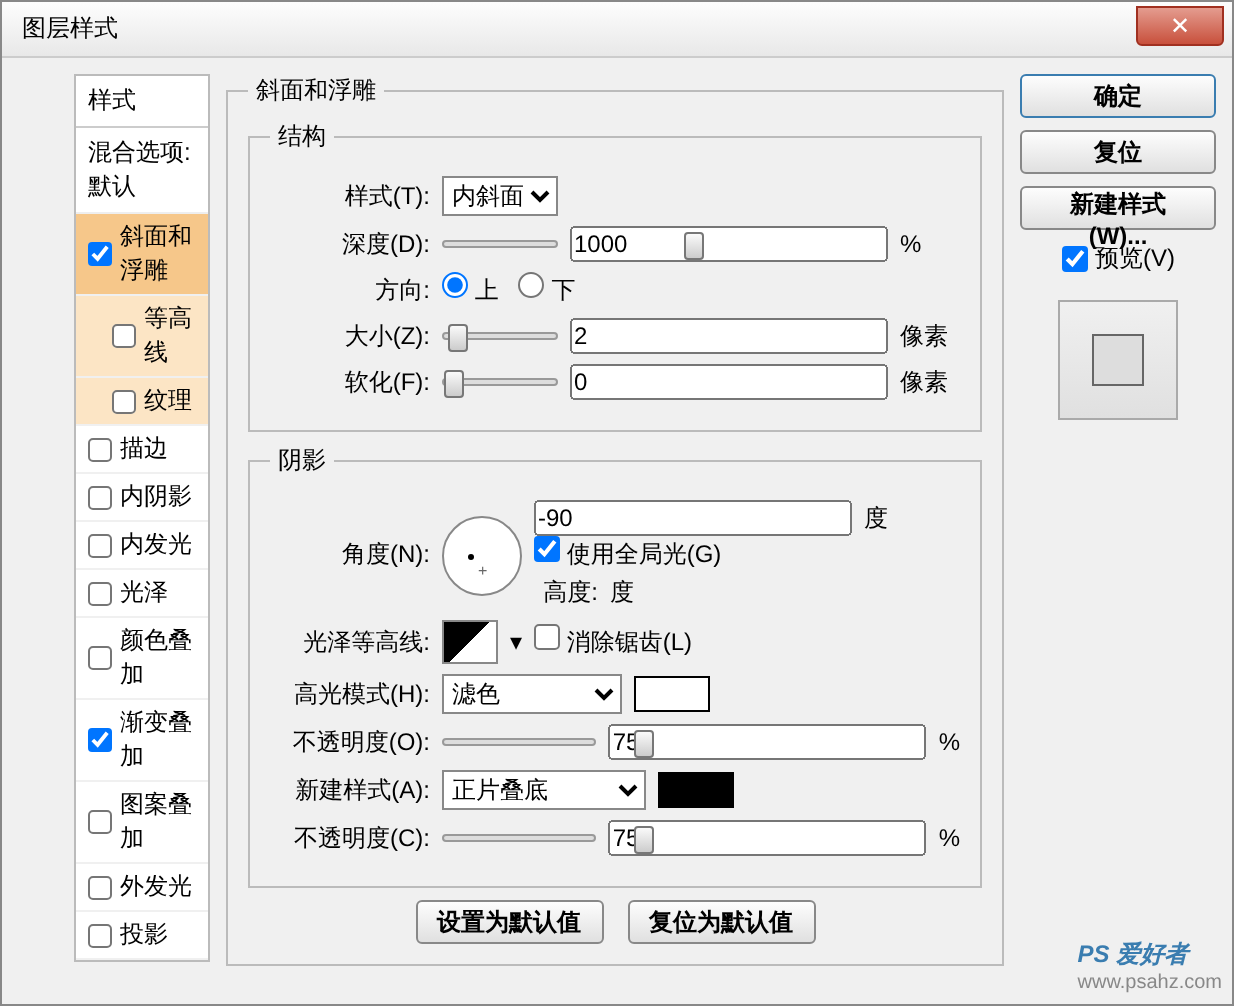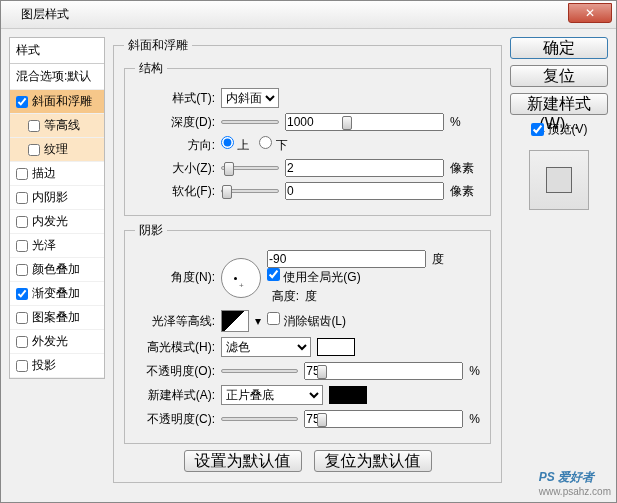--- a/index.html
+++ b/index.html
@@ -1,24 +1,24 @@
 <!DOCTYPE html>
 <html><head>
 <meta charset="utf-8">
 <style>
 * { margin: 0; padding: 0; box-sizing: border-box; font-family: "Microsoft YaHei", sans-serif; font-size: 12px; }
 body { background: #e8e8e8; width: 617px; height: 503px; overflow: hidden; position: relative; }
 .window { width: 617px; height: 503px; background: #f0f0f0; border: 1px solid #888; }
-.titlebar { height: 28px; background: linear-gradient(#fdfdfd, #e8e8e8); border-bottom: 1px solid #ccc; display: flex; align-items: center; padding: 0 20px; position: relative; }
+.titlebar { height: 28px; background: linear-gradient(#fdfdfd, #e8e8e8); border-bottom: 1px solid #ccc; display: flex; align-items: center; padding: 0 10px; position: relative; }
 .titlebar-text { font-size: 12px; }
 .close-btn { position: absolute; right: 4px; top: 2px; width: 44px; height: 20px; background: linear-gradient(#e49c8f, #c8503c); color: #fff; text-align: center; line-height: 18px; border: 1px solid #a03020; border-radius: 0 0 3px 3px; }
 .body { display: flex; padding: 8px; gap: 8px; height: calc(100% - 28px); }
 .left-col { width: 96px; }
 .left-header { padding: 4px 6px; border-bottom: 1px solid #ccc; }
-.left-list { border: 1px solid #bbb; background: #fff; }
+.left-list { border: 1px solid #bbb; background: #fff; margin-left: 28px; }
 .blend-row { padding: 4px 6px; border-bottom: 1px solid #eee; }
 .style-row { display: flex; align-items: center; gap: 4px; padding: 3px 6px; border-bottom: 1px solid #f0f0f0; }
 .style-row.selected { background: #f6c78a; }
 .style-row.sub { padding-left: 18px; background: #fce5c5; }
 .style-row input[type=checkbox] { width: 12px; height: 12px; }
 .mid-col { flex: 1; }
 fieldset { border: 1px solid #bbb; padding: 6px 10px 10px; margin-bottom: 6px; }
 legend { padding: 0 4px; font-size: 12px; }
 .row { display: flex; align-items: center; margin: 5px 0; gap: 6px; }
 .label { width: 80px; text-align: right; }
@@ -27,21 +27,21 @@
 .slider-thumb { position: absolute; top: -5px; width: 10px; height: 14px; background: linear-gradient(#fafafa,#ccc); border: 1px solid #777; border-radius: 2px; }
 .unit { width: 30px; }
 .radio-group { display: flex; gap: 10px; align-items: center; }
 .angle-circle { width: 40px; height: 40px; border: 1px solid #888; border-radius: 50%; background: #fff; position: relative; }
 .angle-dot { position: absolute; width: 3px; height: 3px; background: #000; border-radius: 50%; top: 18px; left: 12px; }
 .angle-cross { position: absolute; font-size: 8px; top: 22px; left: 17px; color: #666; }
 .contour-swatch { width: 28px; height: 22px; border: 1px solid #888; background: linear-gradient(135deg, #000 0%, #000 49%, #fff 50%, #fff 100%); }
 .color-swatch { width: 38px; height: 18px; border: 1px solid #000; }
 .white-sw { background: #fff; }
 .black-sw { background: #000; }
-.btn { height: 22px; padding: 0 10px; background: linear-gradient(#fdfdfd,#e0e0e0); border: 1px solid #888; border-radius: 3px; font-size: 16px; }
+.btn { height: 22px; padding: 0 10px; background: linear-gradient(#fdfdfd,#e0e0e0); border: 1px solid #888; border-radius: 3px; font-size: 12px; font-weight: bold; }
 .btn-row { display: flex; gap: 12px; justify-content: center; margin-top: 6px; }
 .right-col { width: 98px; display: flex; flex-direction: column; gap: 6px; align-items: stretch; }
 .right-col .btn { width: 100%; }
 .preview-chk { display: flex; align-items: center; gap: 4px; justify-content: center; }
 .preview-box { width: 60px; height: 60px; margin: 6px auto; border: 1px solid #aaa; background: linear-gradient(#f0f0f0,#e0e0e0); display: flex; align-items: center; justify-content: center; }
 .preview-inner { width: 26px; height: 26px; border: 1px solid #666; background: #ddd; }
 .watermark { position: absolute; right: 6px; bottom: 6px; font-size: 16px; color: #3a7db0; font-style: italic; font-weight: bold; }
 .watermark small { display: block; font-size: 10px; color: #888; font-style: normal; font-weight: normal; text-align: right; }
 </style>
 </head>

